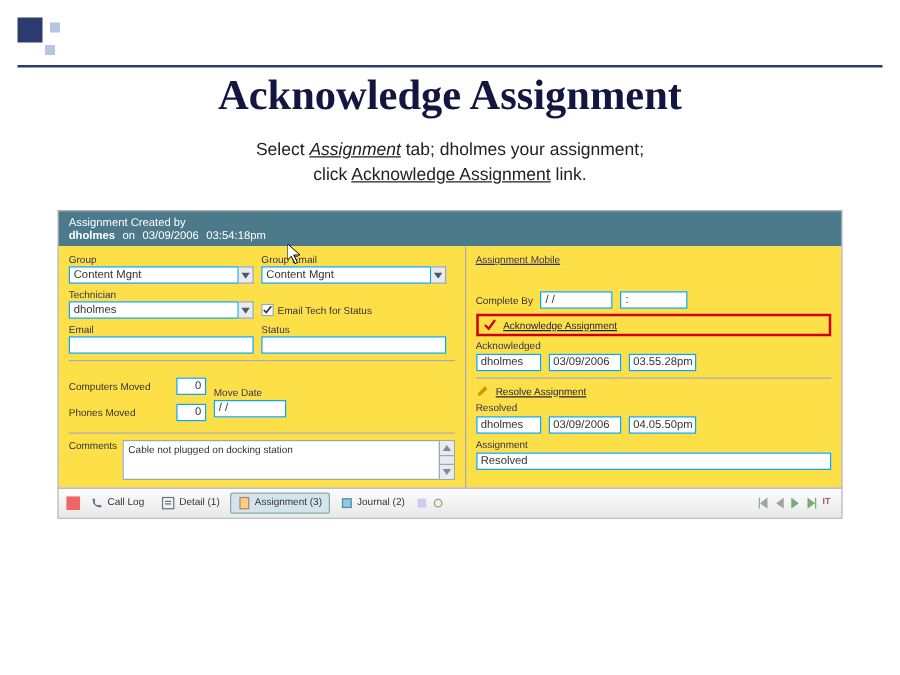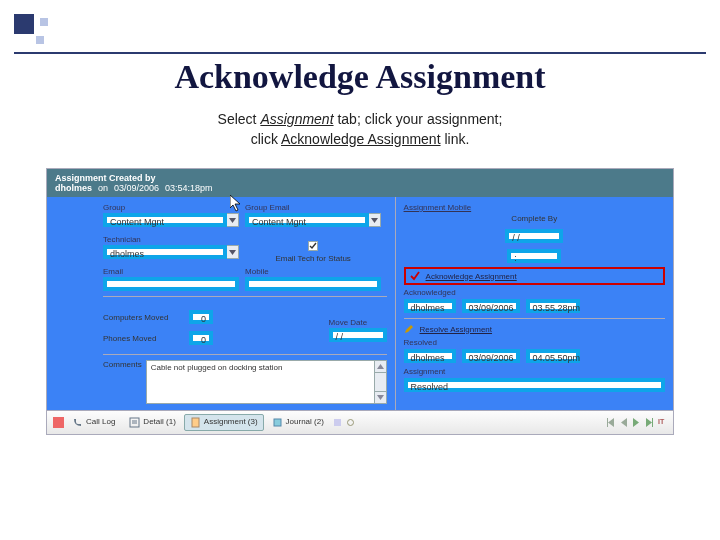--- a/index.html
+++ b/index.html
@@ -11,50 +11,50 @@
   .corner-accent .s2 { top: 4px; left: 26px; }
   .top-rule { position: absolute; top: 52px; left: 14px; right: 14px; height: 2px; background: #2b3a6f; }
   .title { position: absolute; top: 58px; left: 0; right: 0; text-align: center; font-family: Georgia, 'Times New Roman', serif; font-size: 34px; color: #121640; }
   .subtitle { position: absolute; top: 110px; left: 0; right: 0; text-align: center; font-size: 14px; color: #222; line-height: 1.4; }
   .subtitle .em { font-style: italic; }
   .subtitle .ul { text-decoration: underline; }
   .app { position: absolute; top: 168px; left: 46px; width: 628px; border: 1px solid #aab; font-size: 9px; color: #333; background: #f7f7f7; }
   .hdr { display: flex; background: #4c7a8a; color: #fff; }
   .hdr-left { width: 52%; padding: 6px 8px; font-weight: bold; font-size: 11px; }
   .hdr-right { width: 48%; padding: 4px 8px; font-size: 9px; }
-  .hdr-right .r1 { font-weight: bold; }
+  .hdr-right .r1 { font-weight: normal; }
   .hdr-right .r2 { display: flex; gap: 6px; align-items: center; }
   .hdr-right .val { background: #4c7a8a; border: none; color: #fff; }
-  .body { display: flex; background: #3b82f6; padding-left: 48px; }
+  .body { display: flex; background: #fde047; }
   .col-l { width: 52%; padding: 6px 8px; border-right: 1px solid #aab; }
   .col-r { width: 48%; padding: 6px 8px; }
   .row { display: flex; gap: 6px; margin-bottom: 4px; align-items: center; }
   .fld { display: flex; flex-direction: column; gap: 1px; }
   .fld label { font-size: 8px; color: #335; }
-  .inp { background: #fff; border: 4px solid #0ea5e9; height: 14px; padding: 0 3px; font-size: 9px; }
+  .inp { background: #fff; border: 1px solid #0ea5e9; height: 14px; padding: 0 3px; font-size: 9px; }
   .sel { display: flex; }
   .sel .inp { flex: 1; }
   .sel .arr { width: 12px; height: 14px; background: #e8ecf2; border: 1px solid #9aa; border-left: none; display: flex; align-items: center; justify-content: center; }
   .arr svg { width: 7px; height: 5px; }
-  .chk { display: inline-flex; align-items: center; gap: 3px; font-size: 8px; flex-direction: column; }
+  .chk { display: inline-flex; align-items: center; gap: 3px; font-size: 8px; }
   .cb { width: 10px; height: 10px; background: #fff; border: 1px solid #9aa; display: inline-flex; align-items: center; justify-content: center; }
   .cb svg { width: 8px; height: 8px; }
   .sep { height: 1px; background: #aab; margin: 5px 0; }
   .bold { font-weight: bold; }
   .ctr { text-align: center; }
   .sm-num { width: 24px; text-align: right; }
   .section-lbl { font-size: 8px; color: #335; text-decoration: underline; margin-bottom: 2px; }
   .ack-box { border: 2px solid #c00; padding: 2px 4px; margin-bottom: 3px; }
   .ack-link { text-decoration: underline; color: #224; font-size: 8px; }
   .ico { width: 10px; height: 10px; display: inline-block; vertical-align: middle; }
   .red-check svg { stroke: #c00; }
   .pencil svg { fill: #c90; }
   .datebox { width: 58px; }
   .timebox { width: 54px; }
-  .textarea { background: #fff; border: 1px solid #9aa; height: 44px; position: relative; }
+  .textarea { background: #fff; border: 1px solid #9aa; height: 32px; position: relative; }
   .textarea .scroll { position: absolute; right: 0; top: 0; bottom: 0; width: 12px; background: #e8ecf2; border-left: 1px solid #9aa; }
   .textarea .scroll .sbtn { height: 12px; border-bottom: 1px solid #9aa; display:flex; align-items:center; justify-content:center;}
   .textarea .scroll .sbtn:last-child { position:absolute; bottom:0; border-top:1px solid #9aa; border-bottom:none; width:100%; }
   .textarea .txt { padding: 2px 4px; font-size: 8px; }
   .commentrow { display: flex; gap: 4px; align-items: flex-start; }
   .commentrow .ta-wrap { flex: 1; }
   .bottom-tabs { display: flex; align-items: center; background: linear-gradient(#fdfdfd,#e8e8e8); border-top: 1px solid #aab; padding: 3px 6px; gap: 2px; font-size: 8px; }
   .tab { display: flex; gap: 3px; padding: 2px 5px; border: 1px solid transparent; border-radius: 2px; }
   .tab.active { background: #d4e4ec; border-color: #8aa; }
   .tabico { width: 11px; height: 11px; display: inline-flex; align-items: center; justify-content: center; }
@@ -67,21 +67,21 @@
 
 <div class="corner-accent">
   <div class="big"></div>
     <div class="sm s1"></div>
     <div class="sm s2"></div>
 </div>
 <div class="top-rule"></div>
 
 <h1 class="title">Acknowledge Assignment</h1>
 <p class="subtitle">
-  <span>Select </span><span class="em ul">Assignment</span><span> tab; click your assignment;</span><br>
+  <span>Select </span><span class="em ul">Assignment</span><span> tab; dholmes your assignment;</span><br>
   <span>click </span><span class="ul">Acknowledge Assignment</span><span> link.</span>
 </p>
 
 <div class="app">
   <div class="hdr">
     <div class="hdr-right">
       <div class="r1">Assignment Created by</div>
       <div class="r2">
         <span class="bold">dholmes</span>
         <span>on</span>
@@ -142,28 +142,28 @@
           </span>
         </div>
       </div>
 
       <div class="row">
         <div class="fld" style="width:48%">
           <label>Email</label>
           <div class="inp"></div>
         </div>
         <div class="fld" style="width:48%">
-          <label>Mobile</label>
+          <label>Status</label>
           <div class="inp"></div>
         </div>
       </div>
 
       <div class="sep"></div>
 
-      <div class="row" style="margin-top:13px; justify-content:space-between;">
+      <div class="row" style="margin-top:13px; ">
         <div style="display:flex; flex-direction:column; gap:3px;">
           <div class="row">
             <span style="width:80px; font-size:8px;">Computers Moved</span>
             <div class="inp sm-num">0</div>
           </div>
           <div class="row">
             <span style="width:80px; font-size:8px;">Phones Moved</span>
             <div class="inp sm-num">0</div>
           </div>
         </div>
@@ -191,21 +191,21 @@
                   </svg>
                 </div>
             </div>
           </div>
         </div>
       </div>
     </div>
 
     <div class="col-r">
       <div class="section-lbl">Assignment Mobile</div>
-      <div class="row" style="margin-top:2px;flex-direction:column;">
+      <div class="row" style="margin-top:21px;">
         <span style="font-size:8px;">Complete By</span>
         <div class="inp datebox">/ /</div>
         <div class="inp timebox">:</div>
       </div>
 
       <div class="ack-box">
         <div class="row" style="margin-bottom:0;">
           <span class="ico red-check"><svg viewBox="0 0 10 10">
                 <path d="M1 5 L4 8 L9 1" stroke-width="1.8" fill="none"></path>
               </svg></span>

